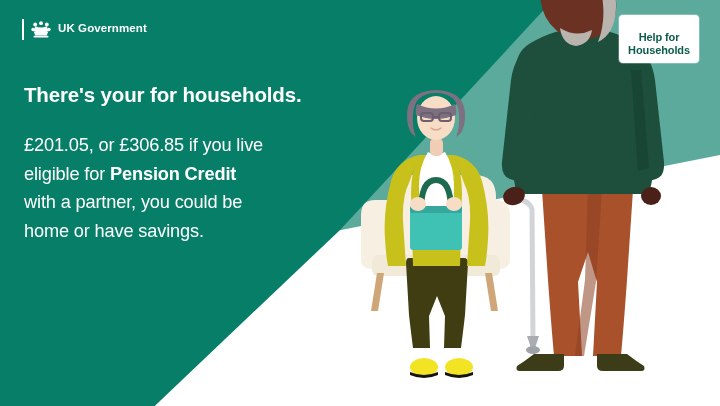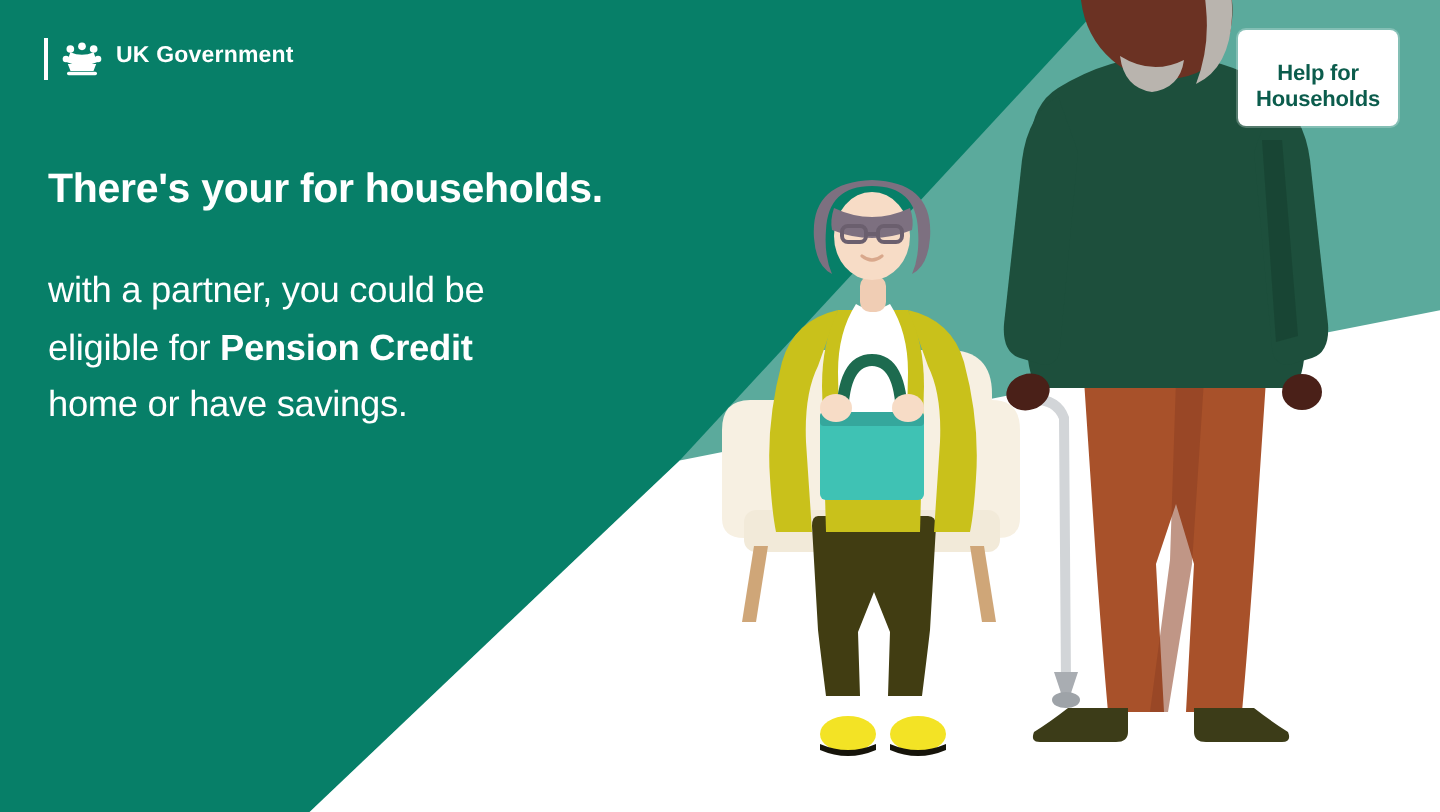--- a/index.html
+++ b/index.html
@@ -257,18 +257,19 @@
   </div>
 
   <div class="hfh-badge">
     <div class="hfh-line">Help for</div>
     <div class="hfh-line">Households</div>
   </div>
 
   <div class="headline">There's your for households.</div>
 
   <div class="body-copy">
+    <span class="ln">£201.05, or £306.85 if you live</span>
+    <span class="ln"><span>eligible for </span><b>Pension Credit</b></span>
     <span class="ln">with a partner, you could be</span>
-    <span class="ln"><span>eligible for </span><b>Pension Credit</b></span>
     <span class="ln">home or have savings.</span>
   </div>
 
 </div>
 
 </body></html>

